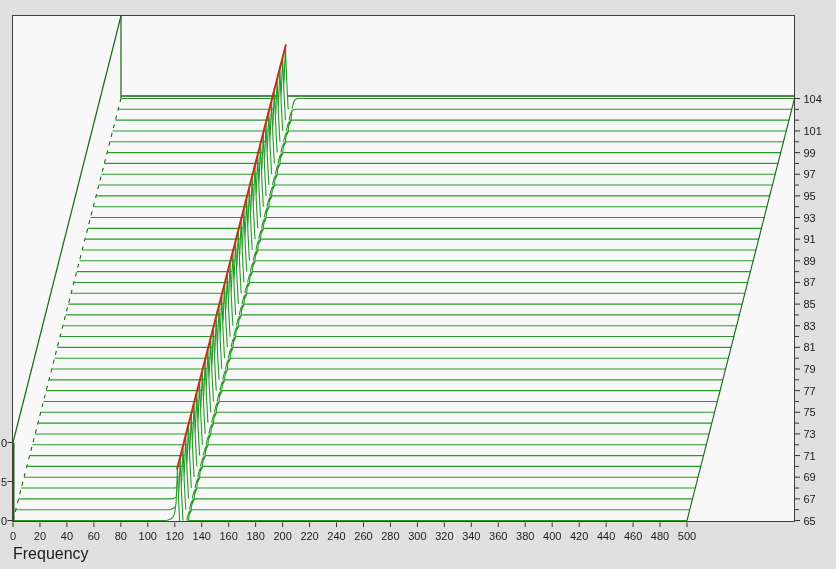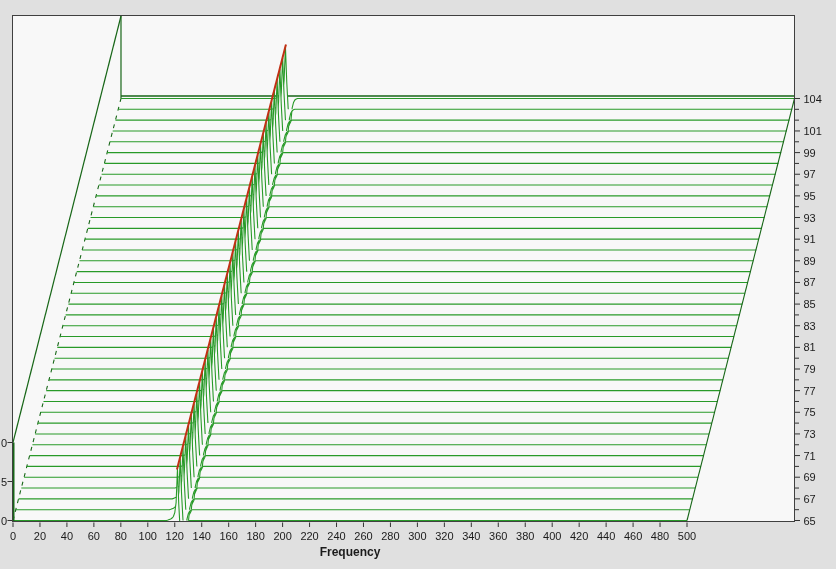--- a/index.html
+++ b/index.html
@@ -7,24 +7,23 @@
     width:836px;height:569px;overflow:hidden;
     font-family:"Liberation Sans",sans-serif;
   }
   .stage{
     position:relative;width:836px;height:569px;
   }
   #chart-svg{position:absolute;left:0;top:0;}
   .xlabel{
     position:absolute;
     left:13px;top:545px;width:674px;
-    text-align:center;
-    font-size:12px;
+    text-align:left;
+    font-size:16px;
     color:#1b1b1b;
-    font-weight:bold;
   }
 </style>
 </head>
 <body style="background: rgb(224, 224, 224);">
 
 <div class="stage">
   <svg id="chart-svg" width="836" height="569" viewBox="0 0 836 569" xmlns="http://www.w3.org/2000/svg">
       <rect x="12.5" y="15.5" width="782" height="506" fill="#f8f8f8"></rect>
       <defs>
         <clipPath id="plotclip">

